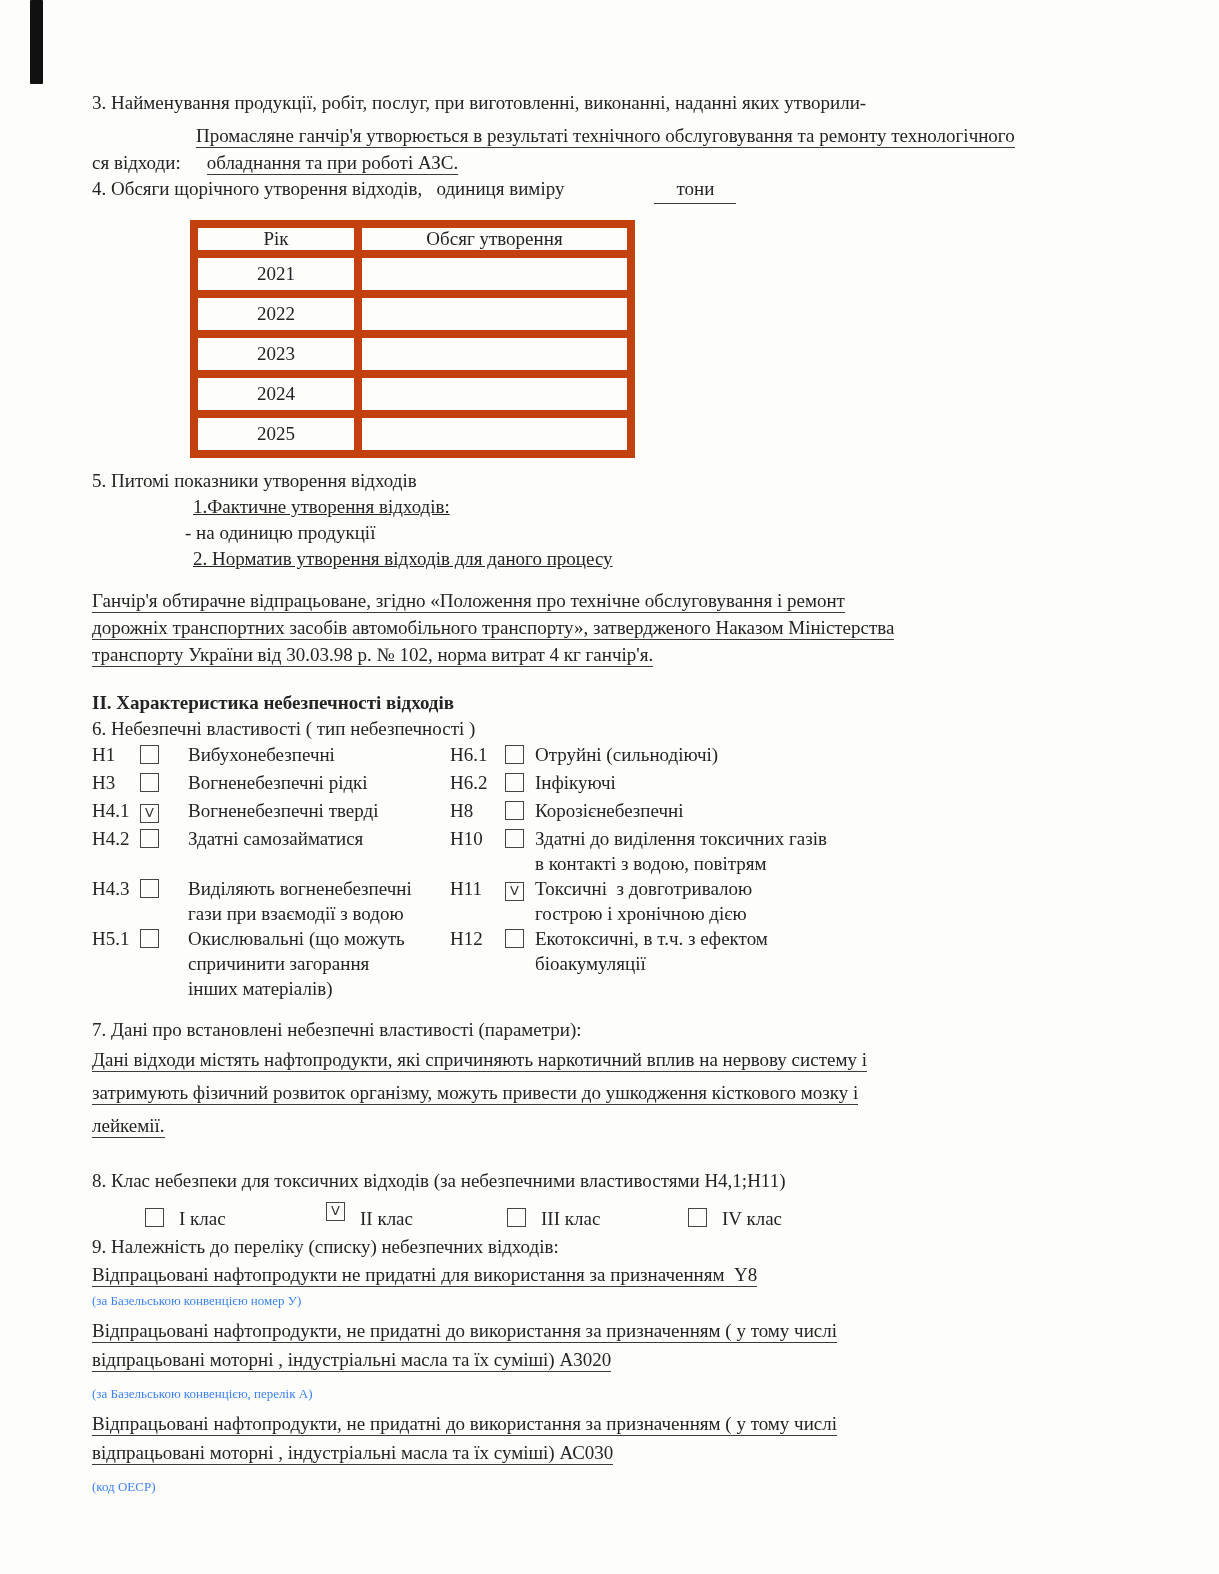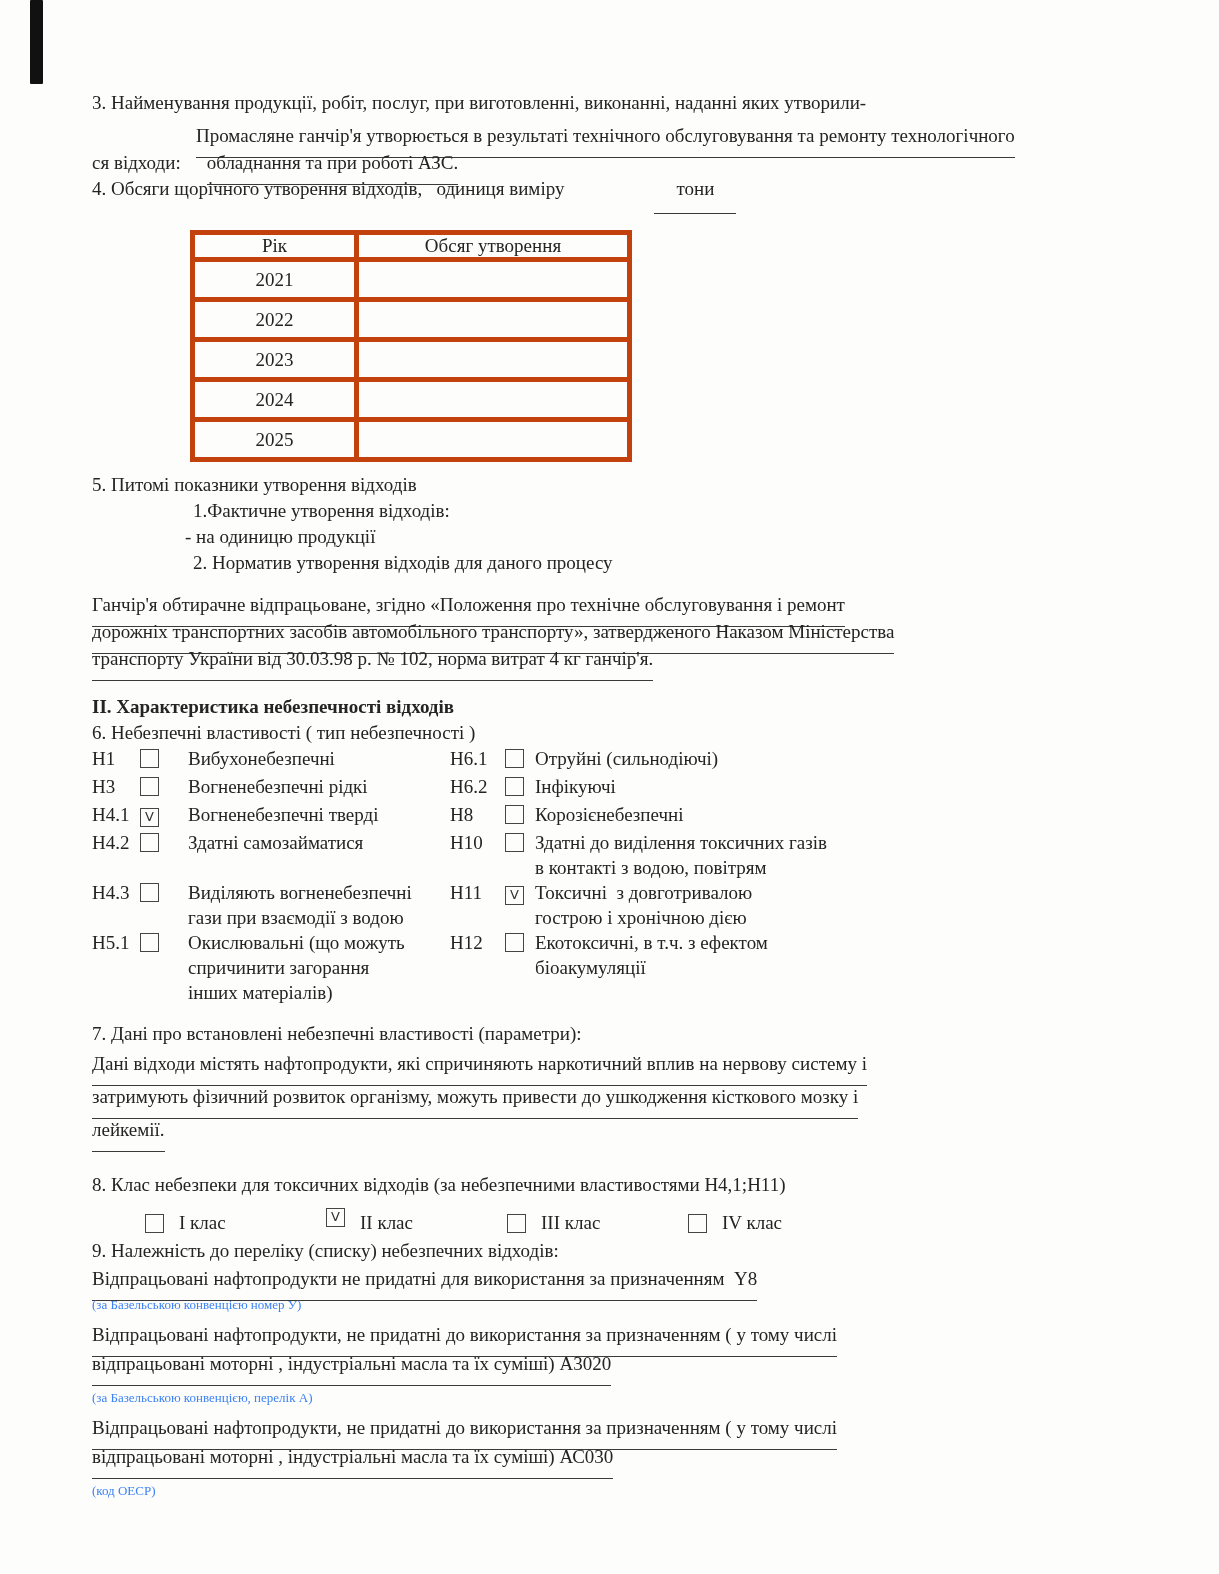--- a/index.html
+++ b/index.html
@@ -12,37 +12,37 @@
     color:#242424;
     overflow:hidden;
     margin:0 auto;
   }
   .artifact {
     position:absolute; left:30px; top:0; width:13px; height:84px;
     background:#111; border-radius:1px;
   }
   .content { position:absolute; left:92px; top:90px; width:1075px; }
   .line { font-size:19px; line-height:26px; white-space:pre-wrap; }
-  .u { border-bottom:1.6px solid #3a3a3a; padding-bottom:11px; white-space:pre-wrap; }
+  .u { border-bottom:1.6px solid #3a3a3a; padding-bottom:1px; white-space:pre-wrap; }
   .fill1 { margin-left:104px; margin-top:7px; }
   .fill2-line { margin-top:1px; }
   .fill2 { margin-left:26px; }
   .unit { display:inline-block; min-width:82px; text-align:center; margin-left:90px; }
 
   table.volumes { border-collapse:collapse; margin:16px 0 0 98px; }
   table.volumes th, table.volumes td {
-    border:5px solid #c2410c; font-size:19px; font-weight:normal;
+    border:8px solid #c2410c; font-size:19px; font-weight:normal;
     text-align:center; vertical-align:middle;
   }
   table.volumes th { width:164px; height:27px; }
   table.volumes th.wide { width:273px; }
   table.volumes td { height:40px; }
 
   .item5-label { margin-top:10px; }
-  .sub { margin-left:101px; }
+  .sub { margin-left:101px;text-decoration:underline; }
   .sub-dash { margin-left:93px; }
   .note5 { margin-top:15px; }
   .note5 .line { line-height:27px; }
 
   .sec2-heading { font-weight:bold; margin-top:22px; }
 
   .hz-grid { margin-top:0; }
   .hz-row {
     display:grid;
     grid-template-columns:48px 48px 262px 55px 30px auto;
@@ -55,21 +55,21 @@
     border:1.7px solid #454545; text-align:center;
     font-family:"DejaVu Sans","Liberation Sans",sans-serif;
     font-size:13px; line-height:16px; color:#333;
     background:#fdfdfc; margin-top:3px;
   }
   .item7-label { margin-top:16px; }
   .p7line { line-height:32px; margin-top:1px; }
 
   .item8-label { margin-top:26px; }
   .class-row { display:flex; margin:10px 0 0 53px; align-items:center; height:30px; }
-  .class-opt { width:181px; display:flex; align-items:center; }
+  .class-opt { width:181px; display:flex; }
   .class-opt .cb { margin-top:0; }
   .class-opt:nth-child(2) .cb { position:relative; top:-6px; }
   .class-opt .class-label { margin-left:15px; font-size:19px; }
 
   .item9-label { margin-top:0; }
   .entry { line-height:28px; margin-top:1px; }
   .small-note { font-size:13px; line-height:18px; color:#3b82f6; margin-top:3px; white-space:pre-wrap; }
   .gap8 { height:8px; } .gap6 { height:6px; }
 </style>
 </head>

